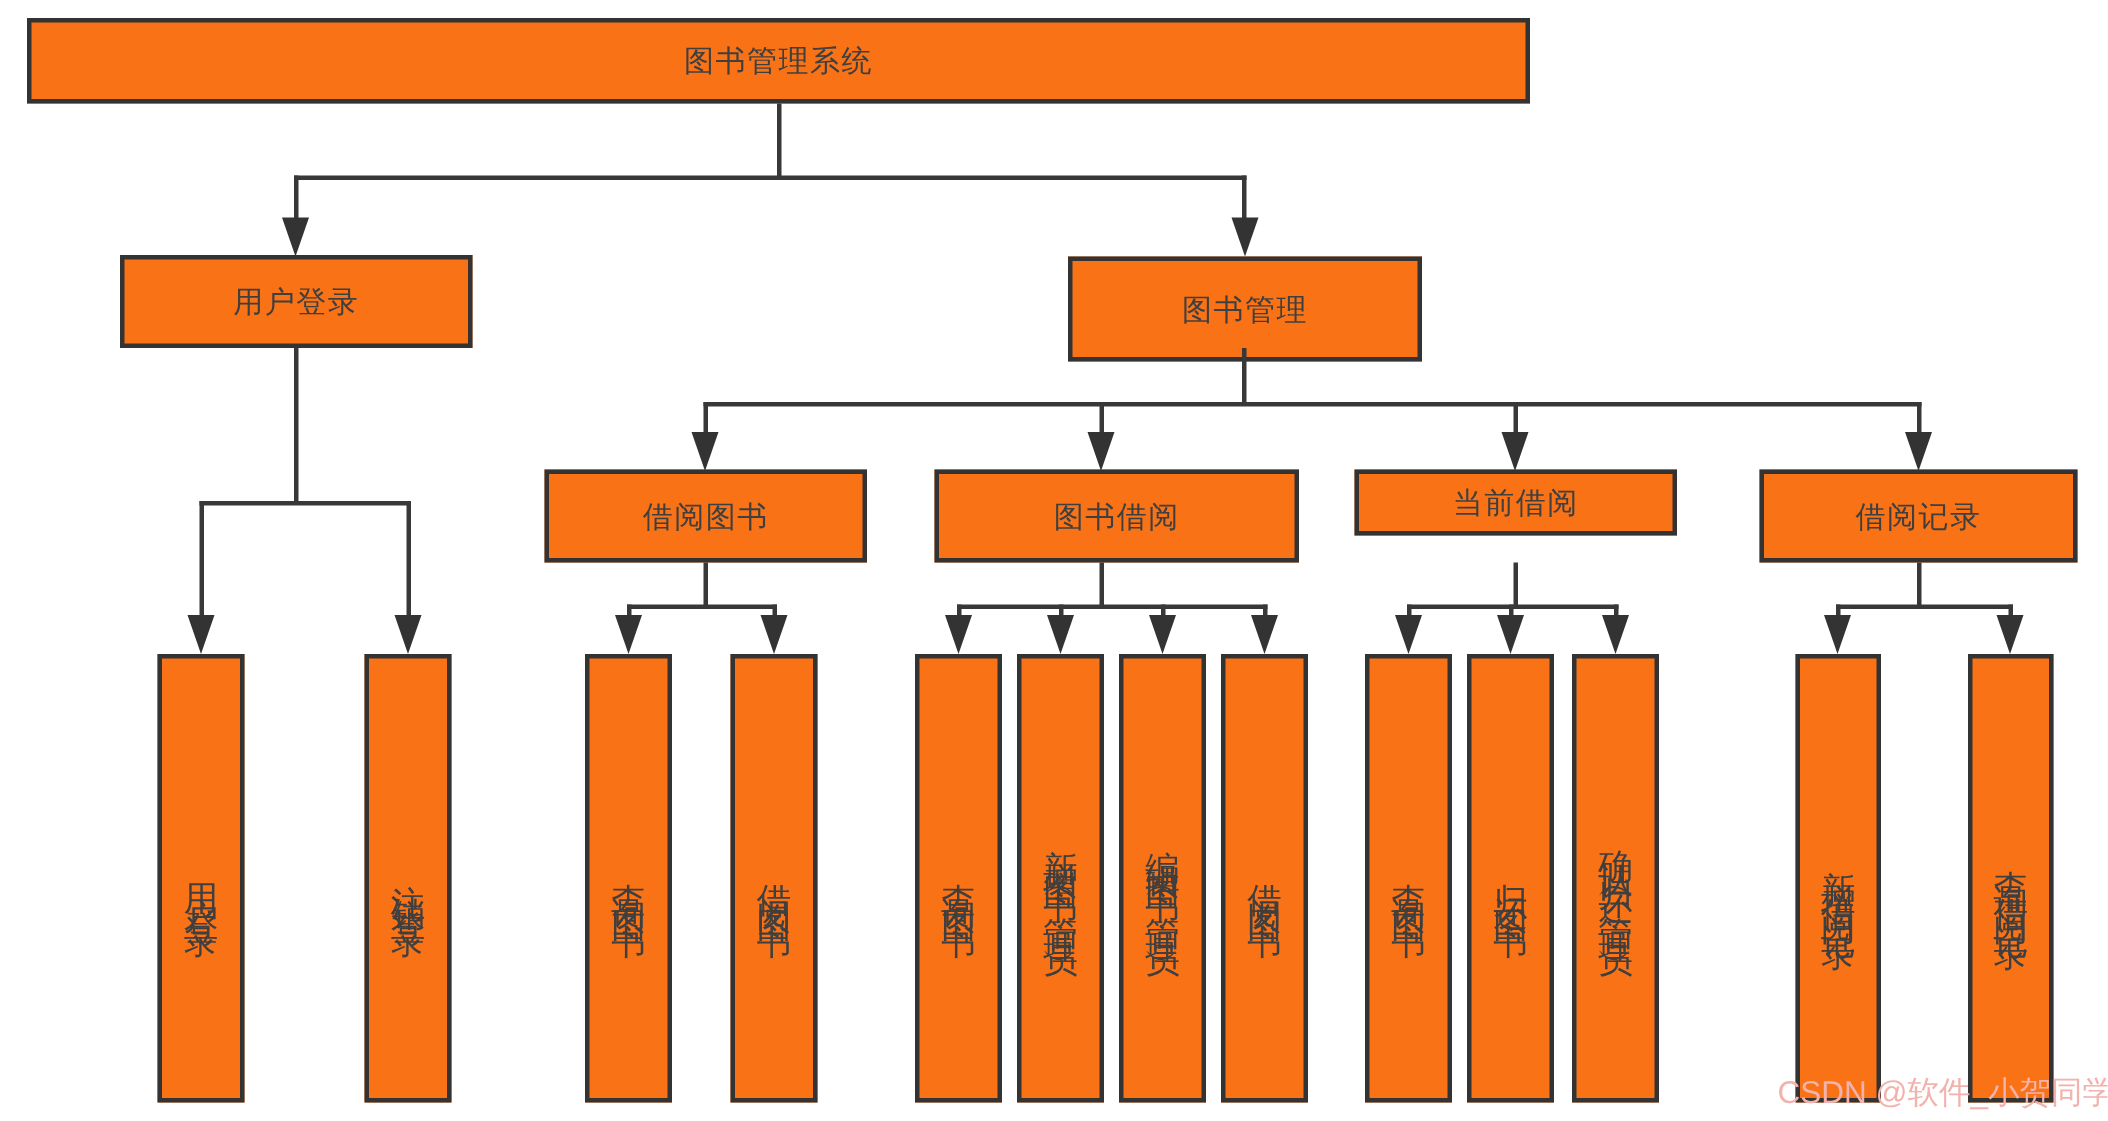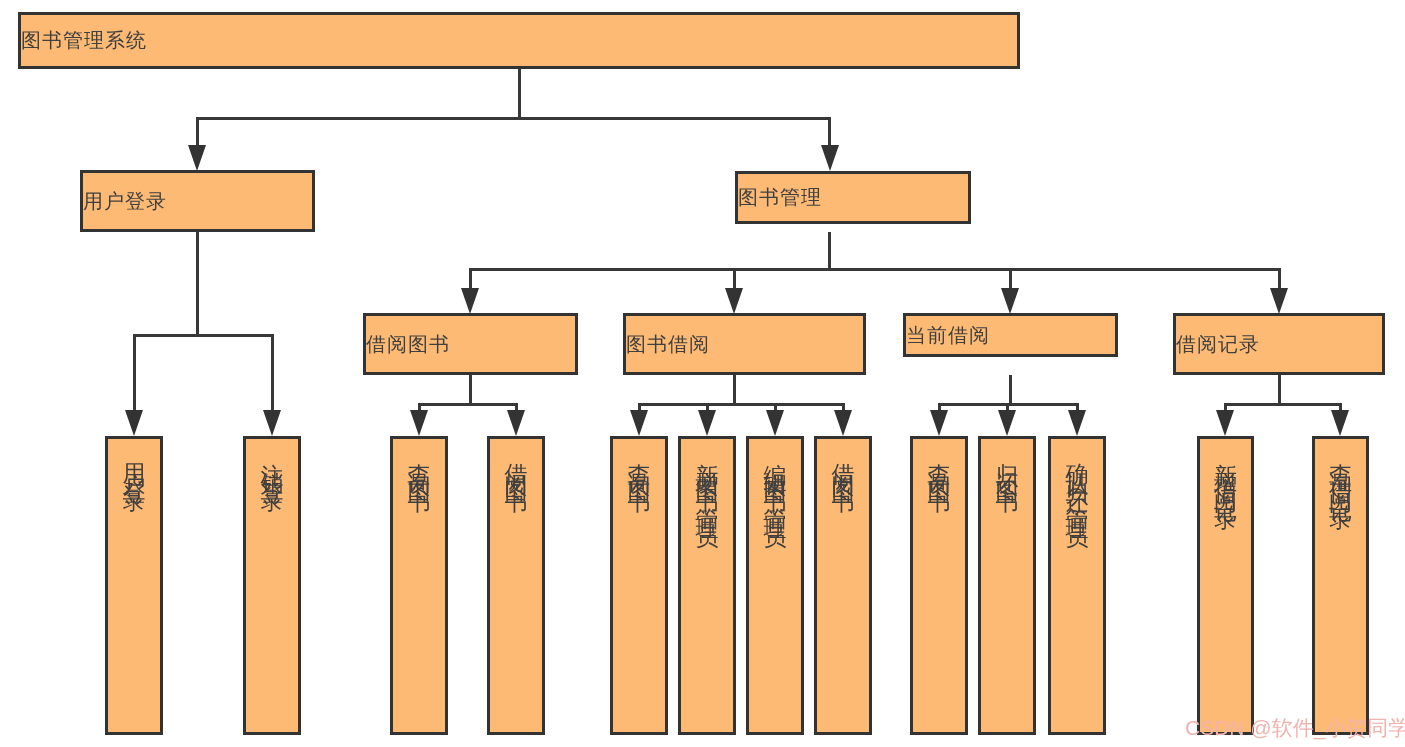--- a/index.html
+++ b/index.html
@@ -1,19 +1,19 @@
 <!DOCTYPE html>
 <html><head>
 <meta charset="utf-8">
 <style>
   html,body{margin:0;padding:0;background:#fff;}
   body{width:1405px;height:747px;position:relative;overflow:hidden;
        font-family:"Liberation Sans","DejaVu Sans",sans-serif;color:#3f3f3f;}
-  .box{position:absolute;background:#fdba74;border:3px solid #333;box-sizing:border-box;
-       display:flex;align-items:center;justify-content:flex-start;font-size:20px;
+  .box{position:absolute;background:#f97316;border:3px solid #333;box-sizing:border-box;
+       display:flex;align-items:center;justify-content:center;font-size:20px;
        letter-spacing:1px;color:#3f3f3f;}
   .leaf{writing-mode:vertical-lr;text-orientation:mixed;font-size:23px;
         letter-spacing:9px;line-height:1;padding-top:6px;}
   .vline{position:absolute;width:3px;background:#383838;}
   .hline{position:absolute;height:3px;background:#383838;}
   .arrow{position:absolute;width:0;height:0;border-left:9px solid transparent;
          border-right:9px solid transparent;border-top:26px solid #333;}
   .watermark{position:absolute;left:1185px;top:714px;font-size:21px;color:#f2b2ad;
              z-index:10;white-space:nowrap;}
 </style>
@@ -21,21 +21,21 @@
 <body>
 
 <div class="box" style="left:18px;top:12px;width:1002px;height:57px;">
     <span>图书管理系统</span>
   </div>
 
 <div class="box" style="left:80px;top:170px;width:235px;height:62px;">
     <span>用户登录</span>
   </div>
 
-<div class="box" style="left:712px;top:171px;width:236px;height:53px;margin-left:23px;">
+<div class="box" style="left:712px;top:171px;width:236px;height:70px;">
     <span>图书管理</span>
   </div>
 
 <div class="box" style="left:363px;top:313px;width:215px;height:62px;">
     <span>借阅图书</span>
   </div>
 
 <div class="box" style="left:623px;top:313px;width:243px;height:62px;">
     <span>图书借阅</span>
   </div>

